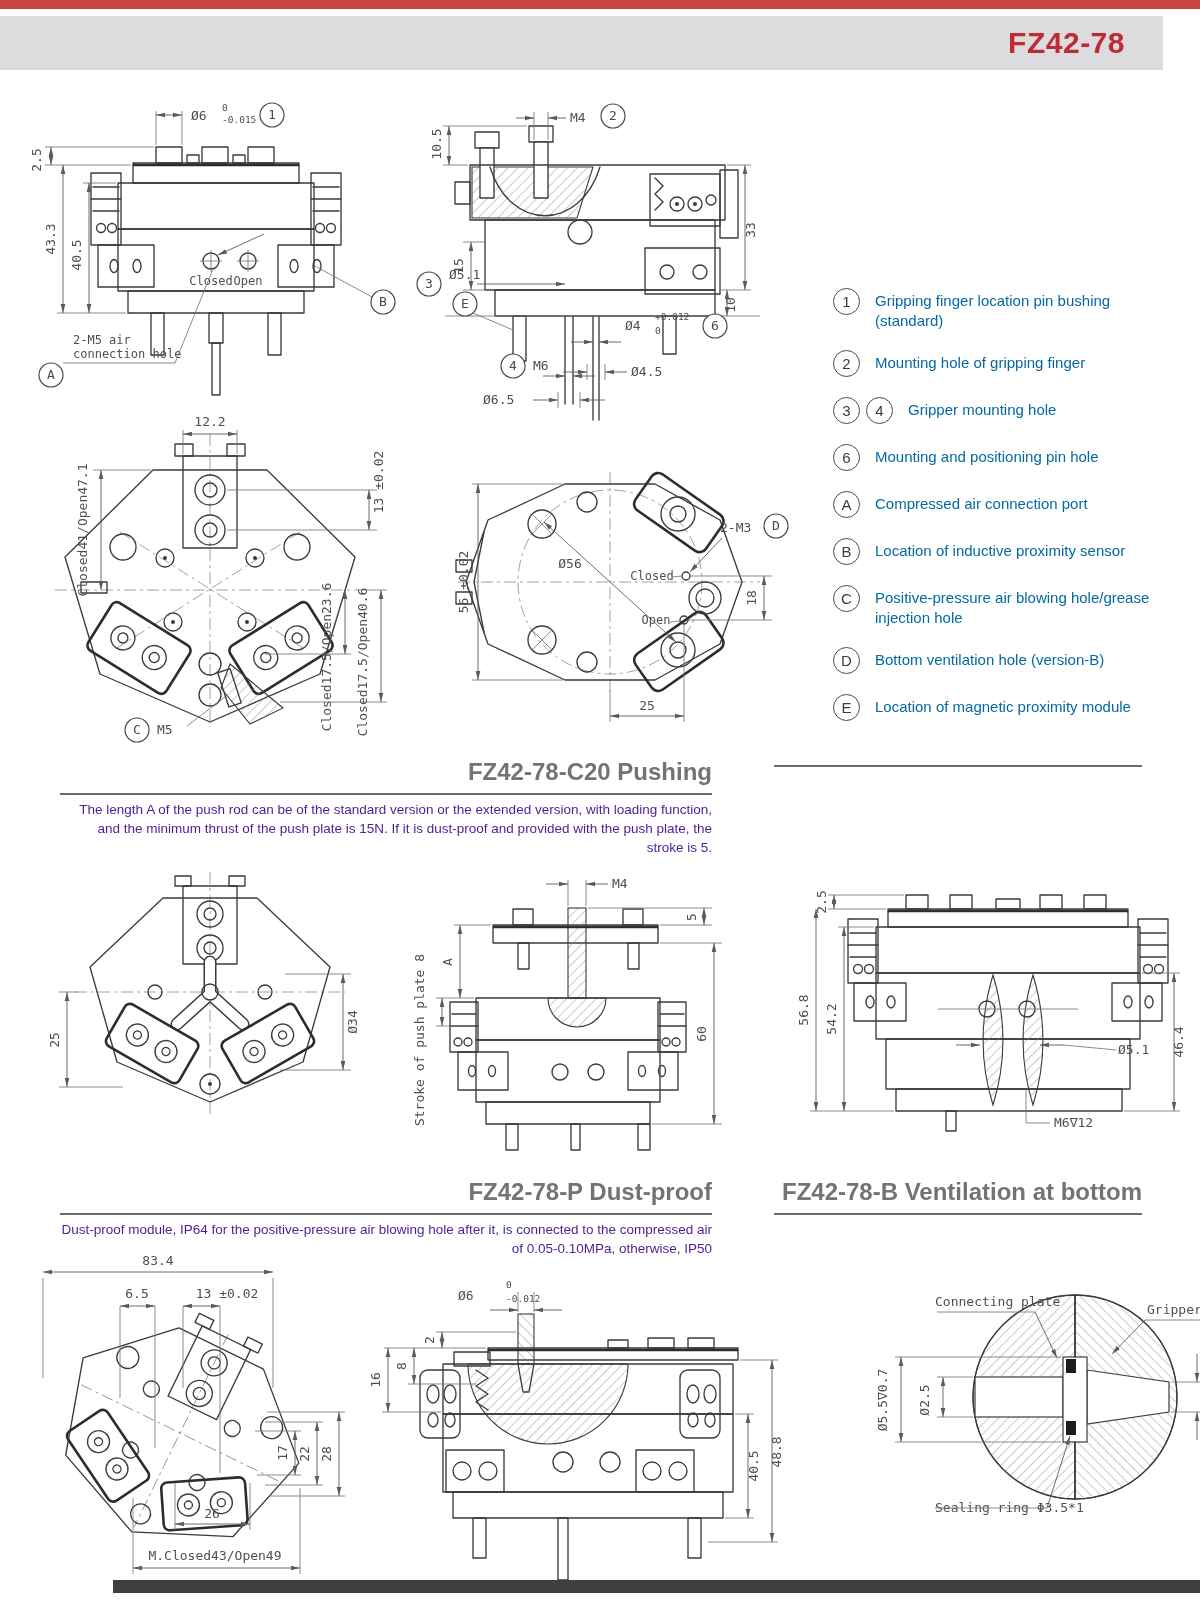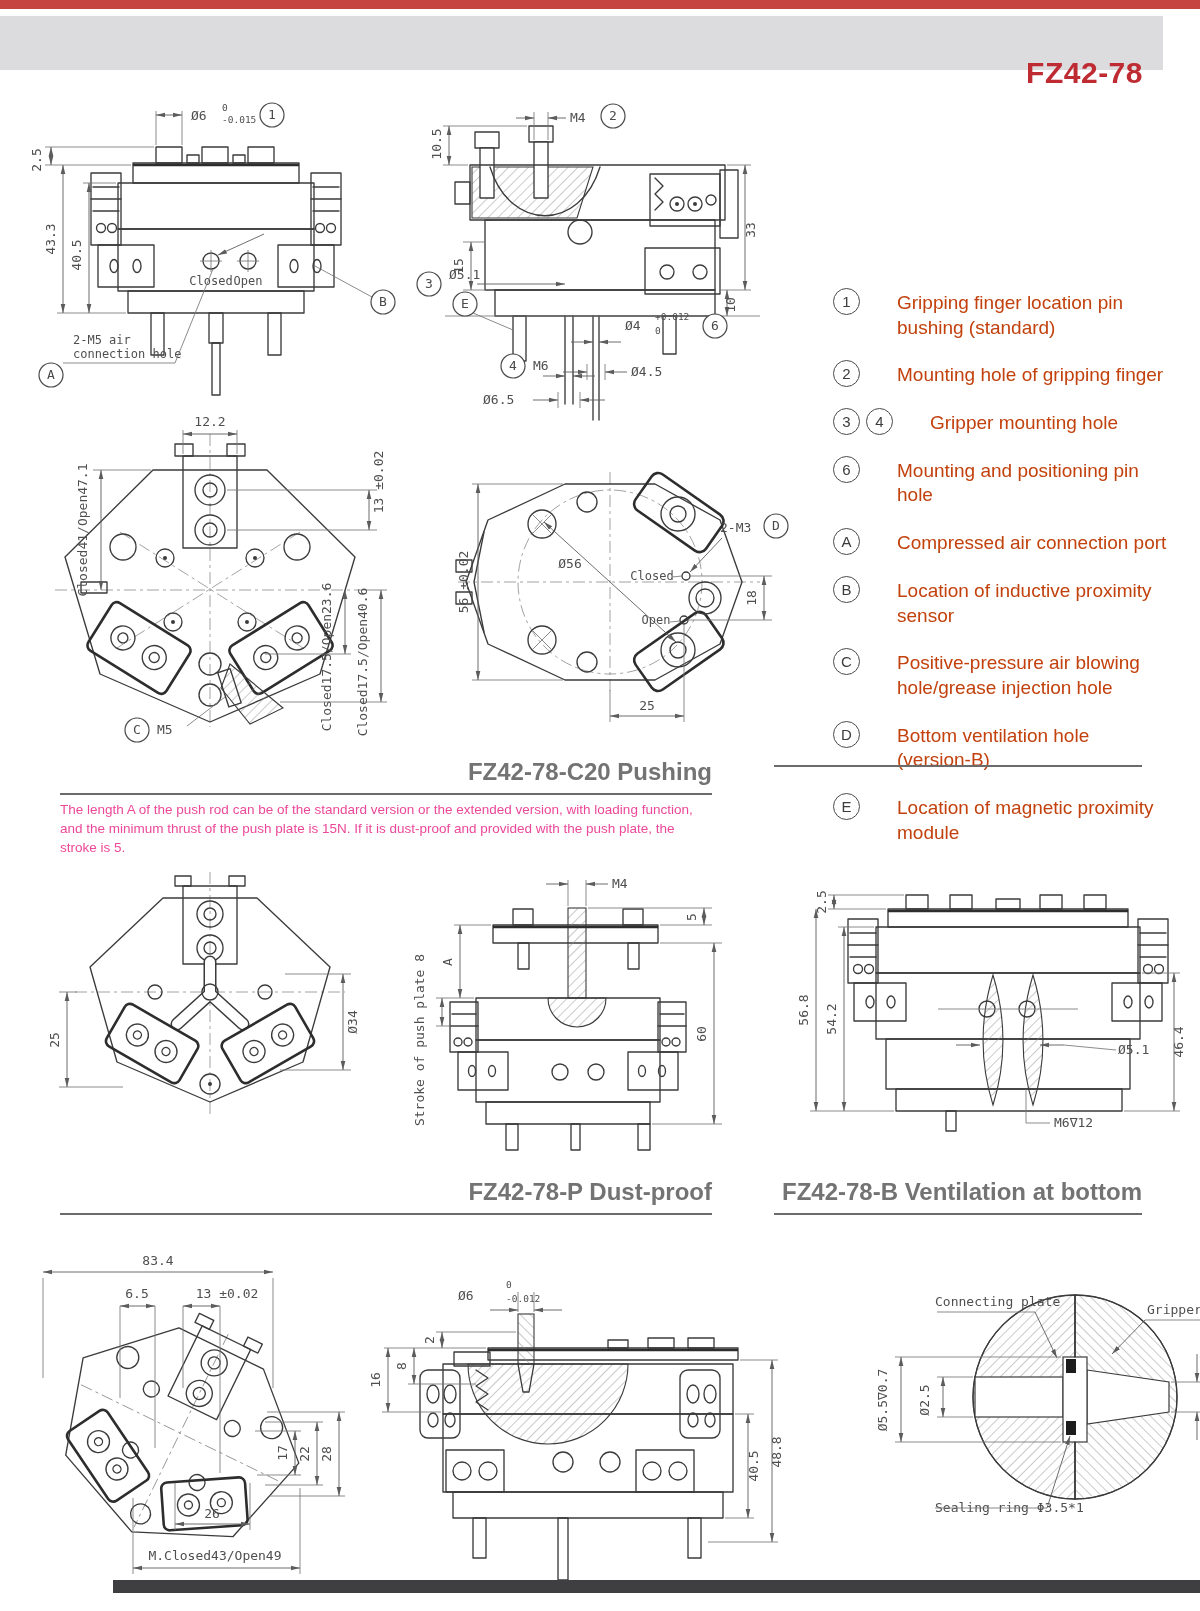--- a/index.html
+++ b/index.html
@@ -1,21 +1,21 @@
 <!DOCTYPE html>
 <html><head>
 <meta charset="utf-8">
 <style>
   html,body{margin:0;padding:0;background:#fff;}
   .page{position:relative;width:1200px;height:1611px;background:#fff;overflow:hidden;
         font-family:"Liberation Sans", sans-serif;}
   .topbar{position:absolute;left:0;top:0;width:1200px;height:9px;background:#c64540;}
   .band{position:absolute;left:0;top:16px;width:1163px;height:54px;background:#dcdcde;}
-  .band .title{position:absolute;right:20px;top:0;line-height:54px;font-size:30px;font-weight:bold;
-        color:#bf2b33;letter-spacing:.5px;margin-top:30px;}
+  .band .title{position:absolute;right:38px;top:0;line-height:54px;font-size:30px;font-weight:bold;
+        color:#bf2b33;letter-spacing:.5px;}
   .footerbar{position:absolute;left:113px;top:1580px;width:1087px;height:13px;background:#3f3f41;}
   .fig{position:absolute;}
   .fig svg{display:block;overflow:visible;}
   
   .o{fill:none;stroke:#3b3b3b;stroke-width:1.35;stroke-linejoin:round;stroke-linecap:round;}
   .ob{fill:none;stroke:#2d2d2d;stroke-width:2.6;stroke-linejoin:round;}
   .d{fill:none;stroke:#767676;stroke-width:.85;}
   .dm{fill:none;stroke:#5c5c5c;stroke-width:.9;marker-start:url(#ar);marker-end:url(#ar);}
   .dme{fill:none;stroke:#5c5c5c;stroke-width:.9;marker-end:url(#ar);}
   .dms{fill:none;stroke:#5c5c5c;stroke-width:.9;marker-start:url(#ar);}
@@ -31,27 +31,27 @@
   .txm{font-family:"DejaVu Sans Mono", monospace;font-size:12px;fill:#4f4f4f;}
   .txs{font-family:"DejaVu Sans Mono", monospace;font-size:9.5px;fill:#4f4f4f;}
   .bln circle{fill:#fff;stroke:#4a4a4a;stroke-width:1.2;}
   .bln text{font-family:"DejaVu Sans Mono", monospace;font-size:13px;fill:#4a4a4a;text-anchor:middle;}
   
   .legend{position:absolute;left:833px;top:288px;width:335px;}
   .legend-item{display:flex;align-items:flex-start;margin-bottom:20px;}
   .badges{display:flex;flex-shrink:0;margin-right:9px;}
   .badge{display:flex;align-items:center;justify-content:center;width:25px;height:25px;
         border:1.6px solid #4a4a4a;border-radius:50%;font-size:15px;color:#3c3c3c;margin-right:6px;}
-  .legend-text{font-size:19px;color:#c2410c;line-height:1.3;padding-top:3px;margin-left:22px;}
+  .legend-text{font-size:15px;color:#0369a1;line-height:1.3;padding-top:3px;}
   
   .section{position:absolute;}
   .sec-title{font-size:24px;font-weight:bold;color:#737373;text-align:right;margin:0;}
   .sec-rule{border:none;border-top:2px solid #6b6b6b;margin:7px 0 6px 0;}
   .sec-rule.half{width:368px;margin-left:auto;}
-  .sec-desc{font-size:13.5px;color:#ec4899;line-height:1.4;margin:0;}
+  .sec-desc{font-size:13.5px;color:#4c1d95;text-align:right;line-height:1.4;margin:0;}
 </style>
 </head>
 <body>
 
 <div class="page">
 
   <svg width="0" height="0" style="position:absolute" aria-hidden="true">
     <defs>
       <marker id="ar" markerWidth="12" markerHeight="8" refX="10" refY="3" orient="auto-start-reverse">
         <path d="M0,0.4 L10,3 L0,5.6 Z" fill="#5c5c5c"></path>
@@ -594,20 +594,21 @@
       <text class="tx" x="330" y="211">Ø5.1</text>
       <line class="d" x1="238" y1="246" x2="238" y2="280"></line>
         <line class="d" x1="238" y1="280" x2="262" y2="280"></line>
       <text class="tx" x="266" y="284">M6∇12</text>
     </svg>
   </div>
 
   <div class="section" style="left:60px;top:1178px;width:652px">
     <h2 class="sec-title">FZ42-78-P Dust-proof</h2>
     <hr class="sec-rule">
+    <p class="sec-desc">Dust-proof module, IP64 for the positive-pressure air blowing hole after it, is connected to the compressed air of 0.05-0.10MPa, otherwise, IP50</p>
   </div>
 
   <div class="section" style="left:728px;top:1178px;width:414px">
     <h2 class="sec-title">FZ42-78-B Ventilation at bottom</h2>
     <hr class="sec-rule half">
   </div>
 
   <div class="fig" style="left:15px;top:1238px">
     <svg width="350" height="350" viewBox="0 0 350 350">
       <g transform="rotate(26 165 195)">

